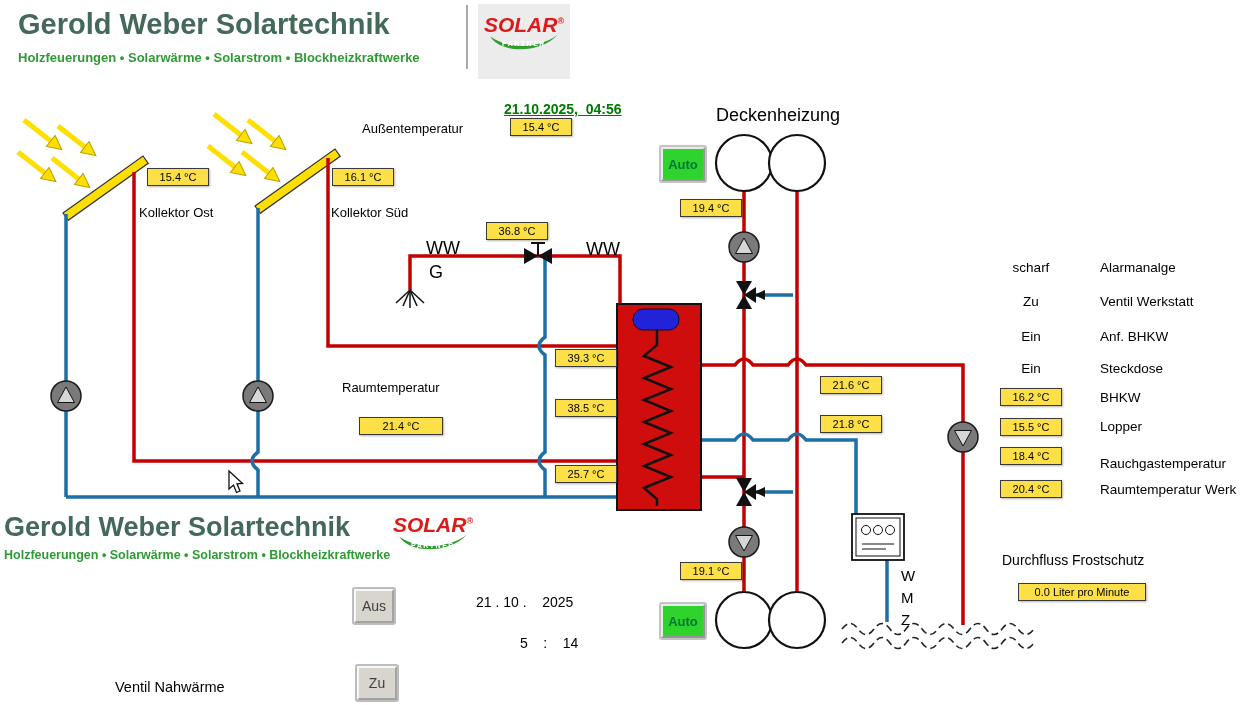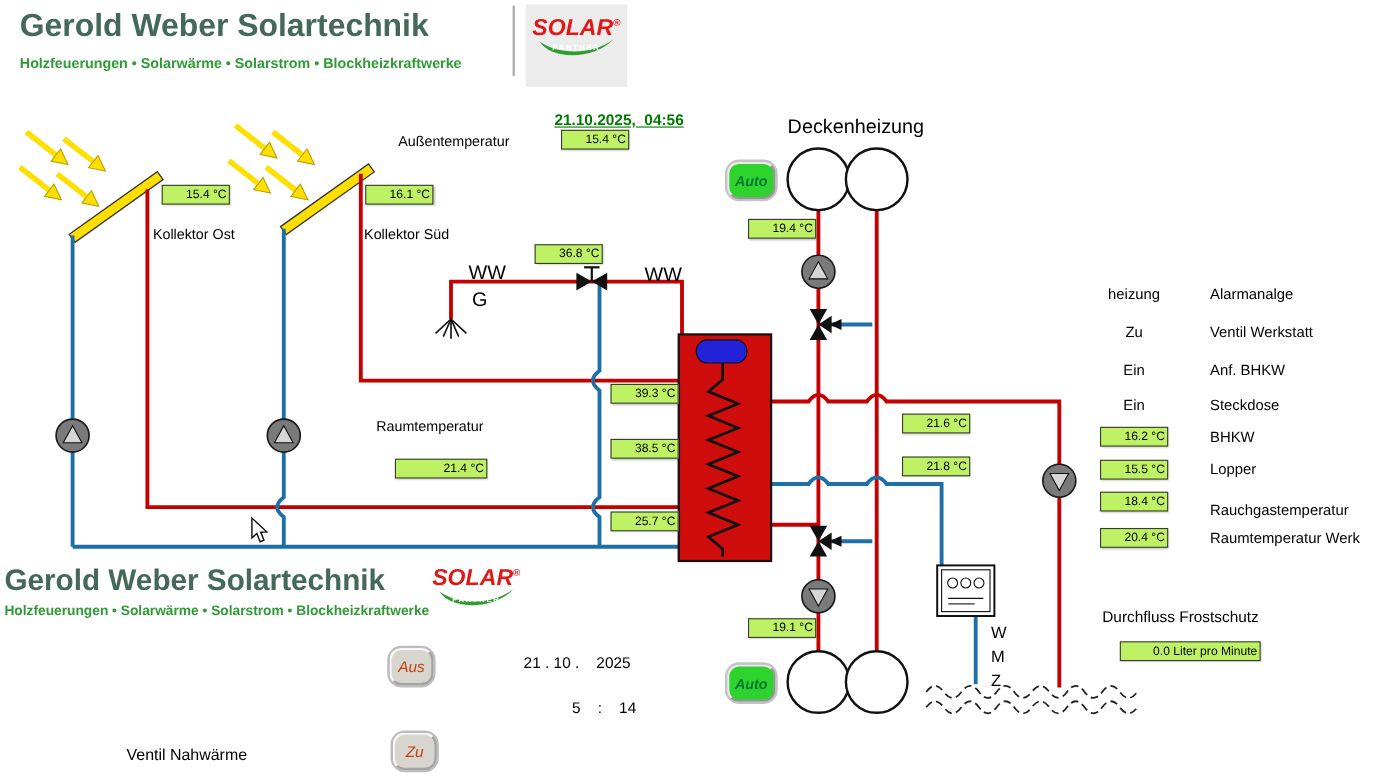--- a/index.html
+++ b/index.html
@@ -1,25 +1,25 @@
 <!DOCTYPE html>
 <html><head>
 <meta charset="utf-8">
 <style>
   html,body{margin:0;padding:0;background:#fff;font-family:"Liberation Sans",sans-serif;}
   #stage{position:relative;width:1255px;height:705px;background:#fff;overflow:hidden;}
   #pipes{position:absolute;left:0;top:0;z-index:1;}
   .lbl{position:absolute;z-index:3;color:#000;white-space:pre-wrap;line-height:1.25;}
-  .temp-box{position:absolute;z-index:3;background:#bef264;border:1px solid #3a3a3a;box-shadow:1px 1px 2px rgba(0,0,0,.3);
-            font-size:11px;line-height:16px;height:16px;min-width:56px;text-align:right;padding:0 2px;}
-  .btn{position:absolute;z-index:4;display:flex;align-items:center;justify-content:center;border-radius:11px;cursor:pointer;font-style:italic;}
+  .temp-box{position:absolute;z-index:3;background:#fde047;border:1px solid #3a3a3a;box-shadow:1px 1px 2px rgba(0,0,0,.3);
+            font-size:11px;line-height:16px;height:16px;min-width:56px;text-align:center;padding:0 2px;}
+  .btn{position:absolute;z-index:4;display:flex;align-items:center;justify-content:center;border-radius:1px;cursor:pointer;}
   .btn-auto{width:40px;height:30px;background:#2ed32e;border:2px outset #eaeaea;box-shadow:0 0 0 2px #c3c3c3;
             color:#073;font-weight:bold;font-size:13px;}
   .btn-gray{width:36px;height:30px;background:#d8d5ce;border:2px outset #f7f7f7;box-shadow:0 0 0 2px #bdbdbd;
-            color:#c2410c;font-size:14px;}
+            color:#404040;font-size:14px;}
   .brand-name{font-weight:bold;color:#44695a;}
   .brand-tagline{font-weight:bold;color:#2f9b35;}
   .logo-box{position:absolute;z-index:3;display:flex;flex-direction:column;align-items:center;}
   .solar-word{font-style:italic;font-weight:bold;font-size:21px;color:#e01818;line-height:20px;text-align:right;}
   .reg{font-size:9px;vertical-align:super;color:#e01818;font-style:normal;}
   .swoosh{width:78px;height:20px;margin-top:-3px;}
   .partner-word{position:absolute;top:36px;left:0;right:0;text-align:center;color:#fff;font-size:7px;
                 font-weight:bold;letter-spacing:1.5px;z-index:2;}
   .status-val{font-size:13.5px;width:62px;text-align:center;}
   .status-lbl{font-size:13.5px;}
@@ -181,21 +181,21 @@
   <div class="temp-box" style="left:555px;top:349px;">39.3 °C</div>
   <div class="temp-box" style="left:555px;top:399px;">38.5 °C</div>
   <div class="temp-box" style="left:555px;top:465px;">25.7 °C</div>
 
   <div class="lbl" style="left:342px;top:380px;font-size:13px;">Raumtemperatur</div>
   <div class="temp-box" style="left:359px;top:417px;width:78px;">21.4 °C</div>
 
   <div class="temp-box" style="left:820px;top:376px;">21.6 °C</div>
   <div class="temp-box" style="left:820px;top:415px;">21.8 °C</div>
 
-  <div class="lbl status-val" style="left:1000px;top:260px;">heizung</div>
+  <div class="lbl status-val" style="left:1000px;top:260px;">scharf</div>
   <div class="lbl status-lbl" style="left:1100px;top:260px;">Alarmanalge</div>
   <div class="lbl status-val" style="left:1000px;top:294px;">Zu</div>
   <div class="lbl status-lbl" style="left:1100px;top:294px;">Ventil Werkstatt</div>
   <div class="lbl status-val" style="left:1000px;top:329px;">Ein</div>
   <div class="lbl status-lbl" style="left:1100px;top:329px;">Anf. BHKW</div>
   <div class="lbl status-val" style="left:1000px;top:361px;">Ein</div>
   <div class="lbl status-lbl" style="left:1100px;top:361px;">Steckdose</div>
 
   <div class="temp-box" style="left:1000px;top:388px;">16.2 °C</div>
   <div class="lbl status-lbl" style="left:1100px;top:390px;">BHKW</div>

